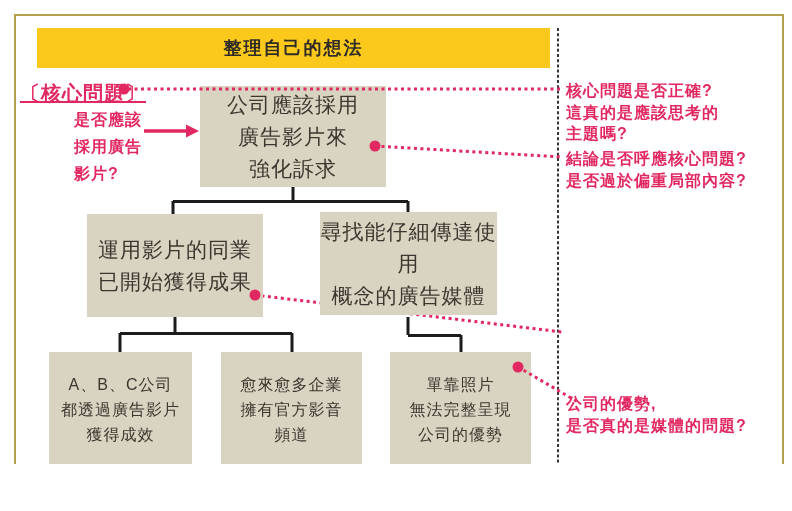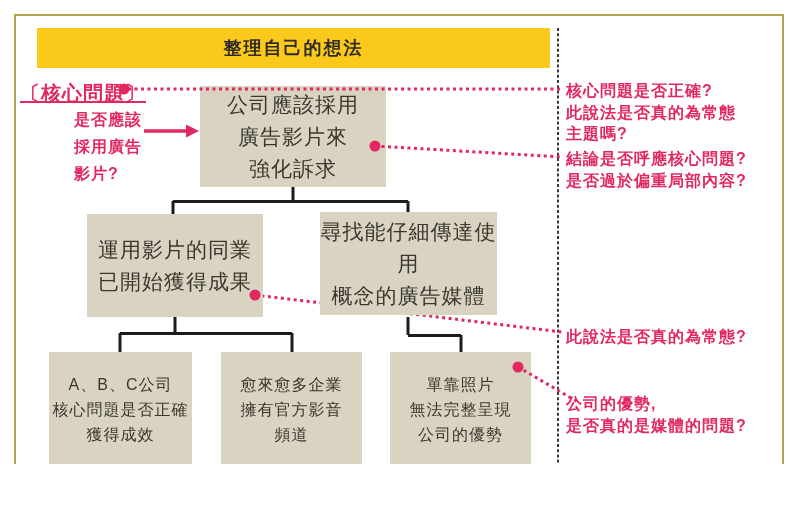--- a/index.html
+++ b/index.html
@@ -65,40 +65,39 @@
   </div>
 
   <div class="box box-root">公司應該採用
 廣告影片來
 強化訴求</div>
   <div class="box box-branch1">運用影片的同業
 已開始獲得成果</div>
   <div class="box box-branch2">尋找能仔細傳達使用
 概念的廣告媒體</div>
   <div class="box box-leaf box-leaf1">A、B、C公司
-核心問題是否正確
+都透過廣告影片
 獲得成效</div>
   <div class="box box-leaf box-leaf2">愈來愈多企業
 擁有官方影音
 頻道</div>
   <div class="box box-leaf box-leaf3">單靠照片
 無法完整呈現
 公司的優勢</div>
 
   <div class="pink core-label">〔核心問題〕</div>
   <div class="pink core-question">是否應該
 採用廣告
 影片?</div>
 
   <div class="pink doubt doubt-1">核心問題是否正確?
-此說法是否真的為常態
+這真的是應該思考的
 主題嗎?</div>
   <div class="pink doubt doubt-2">結論是否呼應核心問題?
 是否過於偏重局部內容?</div>
-  <div class="pink doubt doubt-3">此說法是否真的為常態?</div>
   <div class="pink doubt doubt-4">公司的優勢,
 是否真的是媒體的問題?</div>
 
   <svg class="svg-layer" viewBox="0 0 792 511">
 
     <line x1="128" y1="89" x2="562" y2="89" stroke="#e22860" stroke-width="3" stroke-dasharray="3 3.5"></line>
 
     <line x1="375" y1="146" x2="562" y2="157" stroke="#e22860" stroke-width="3" stroke-dasharray="3 3.5"></line>
 
     <line x1="518" y1="367" x2="578" y2="402" stroke="#e22860" stroke-width="3" stroke-dasharray="3 3.5"></line>

